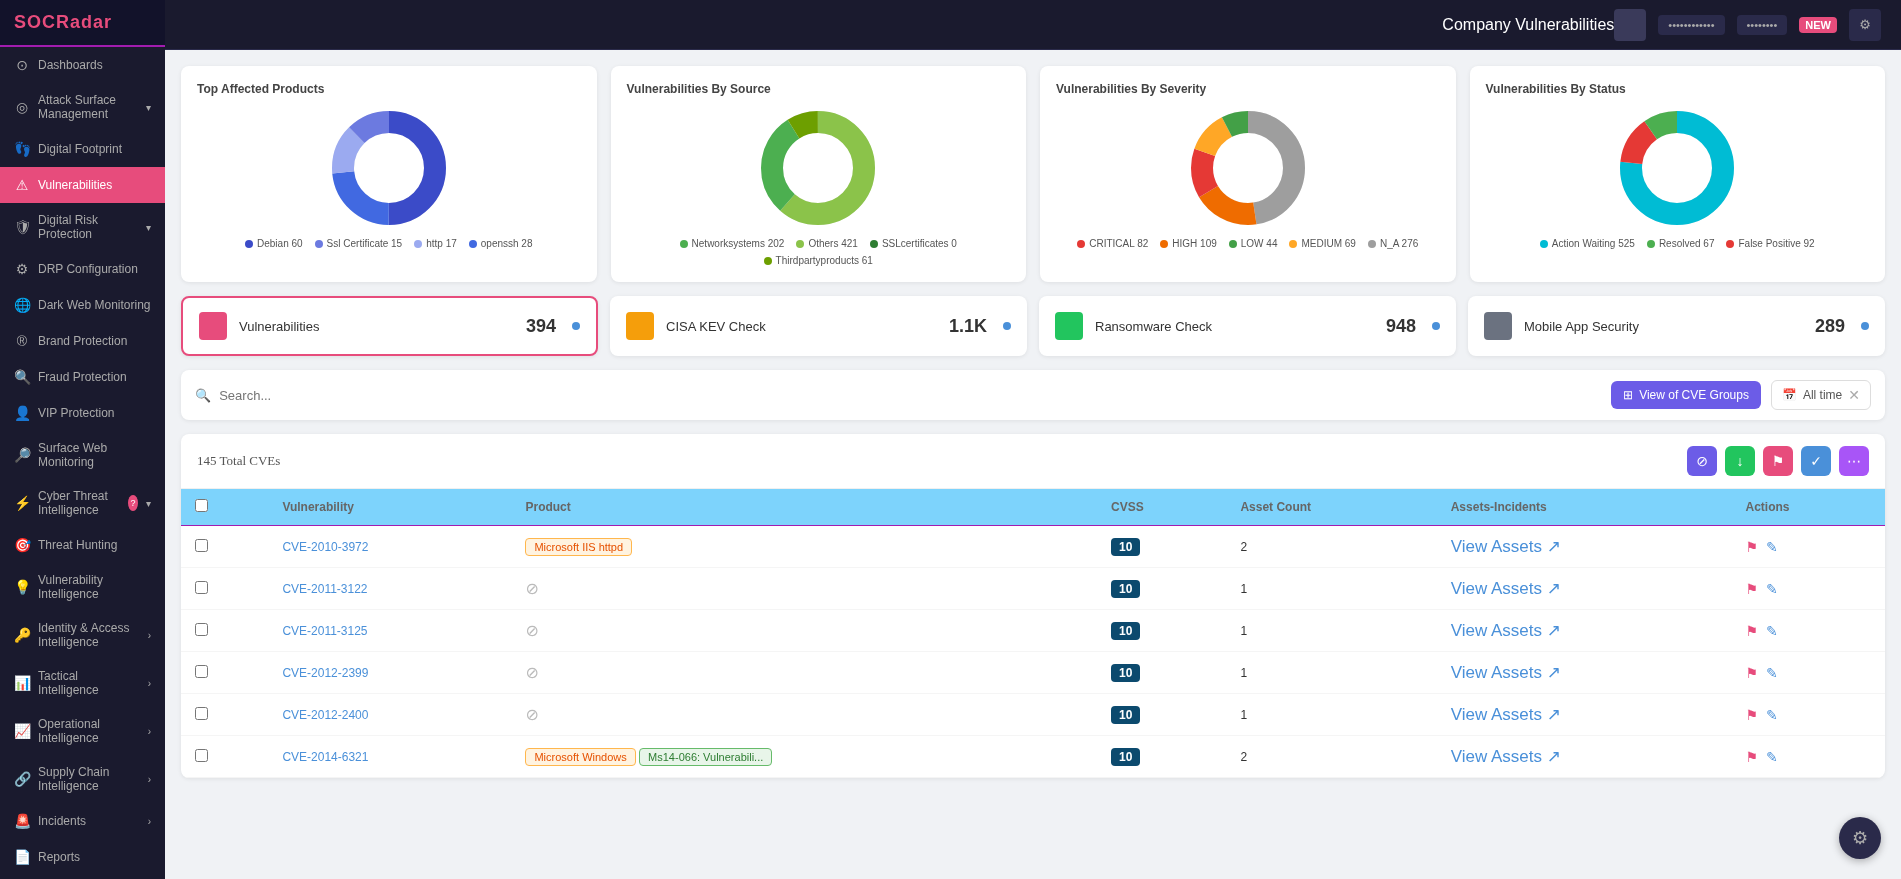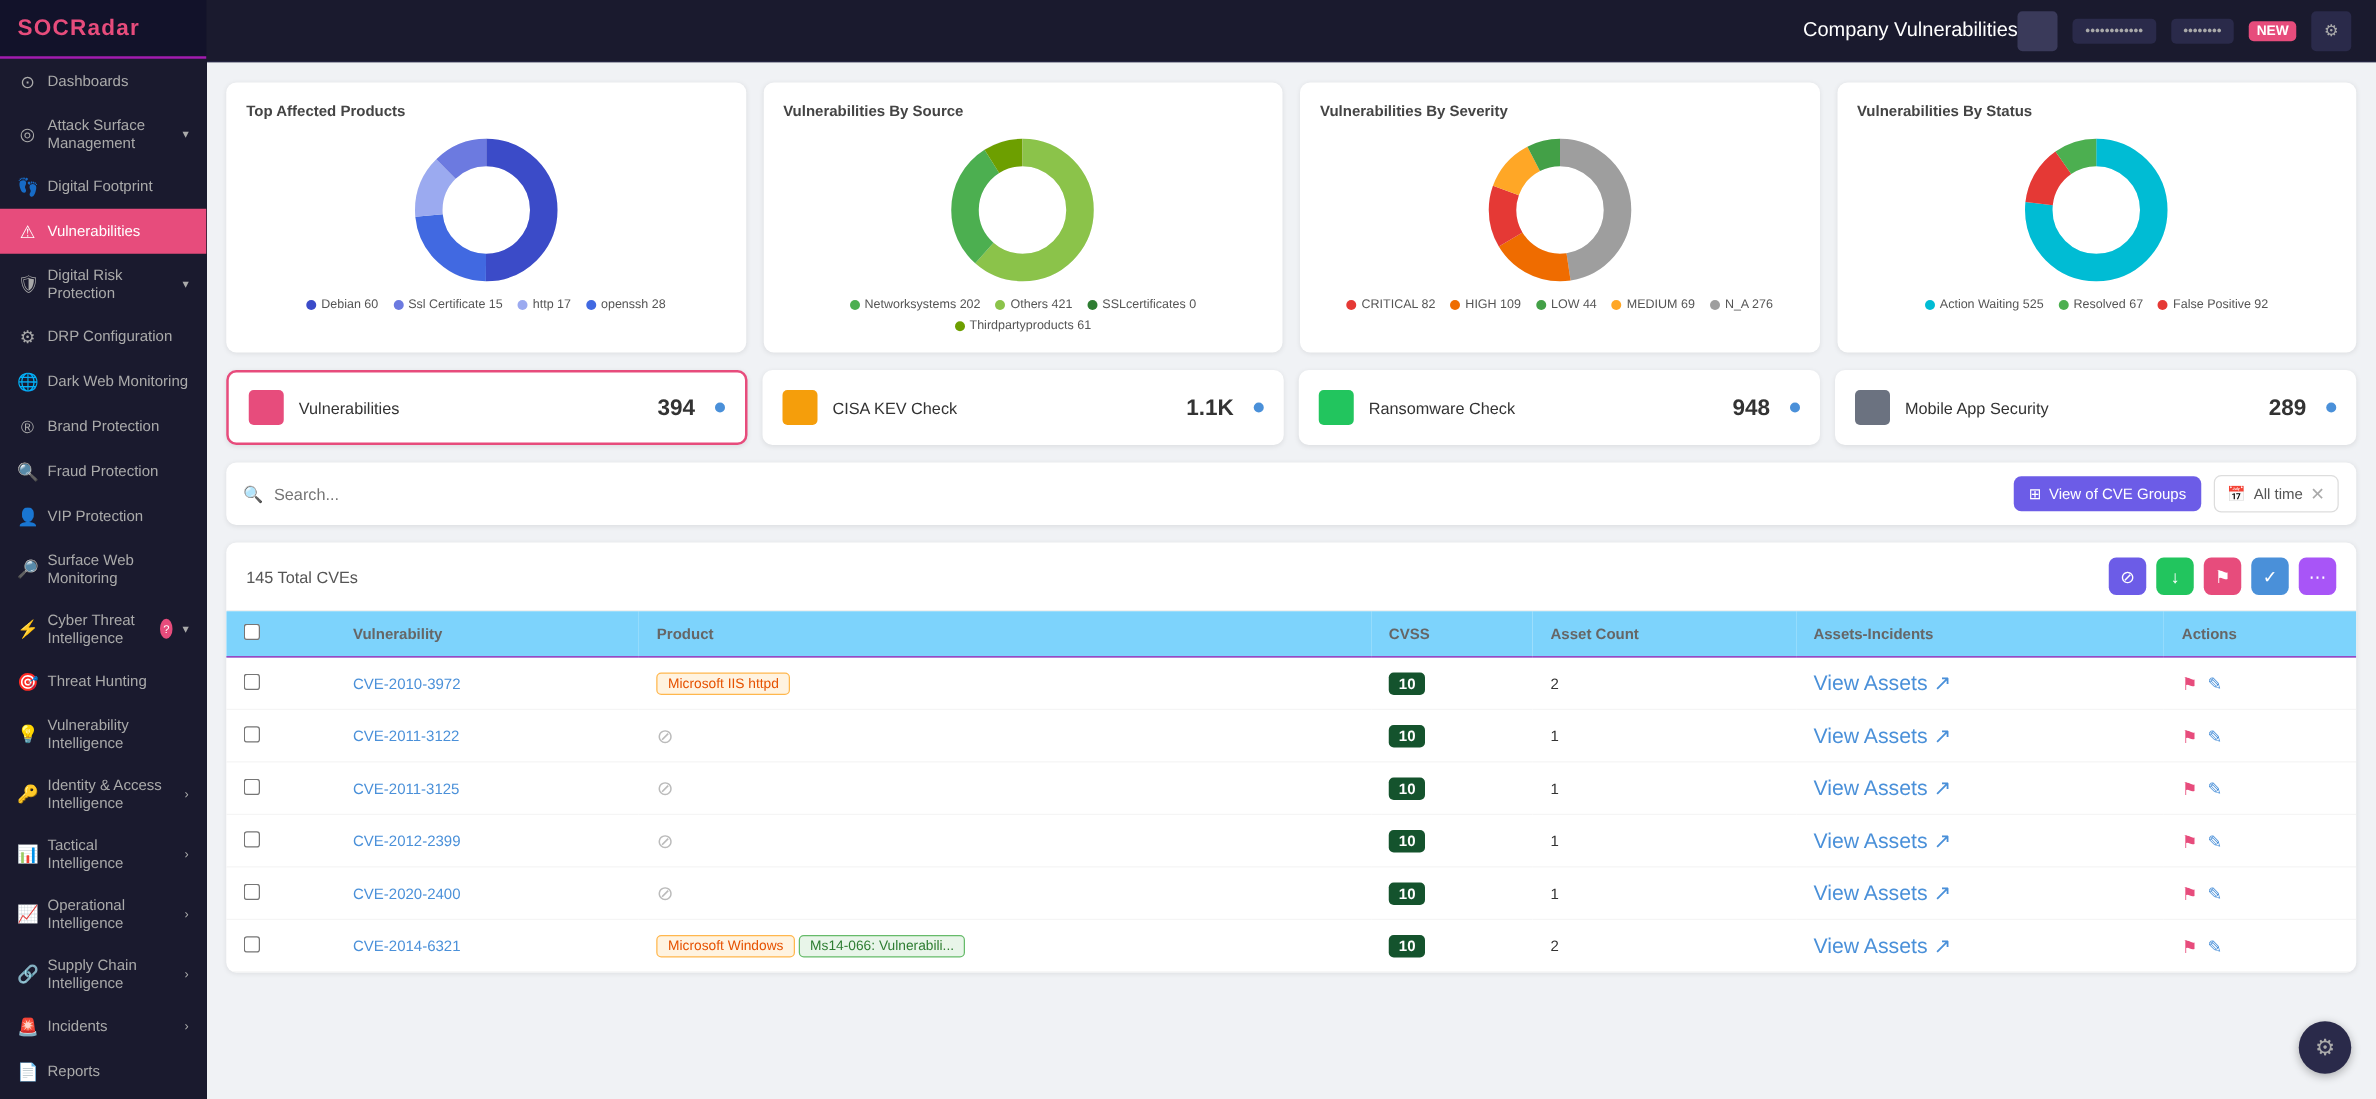--- a/index.html
+++ b/index.html
@@ -54,29 +54,29 @@
     .search-wrap { flex: 1; display: flex; align-items: center; gap: 8px; }
     .search-icon { color: #aaa; }
     .search-input { border: none; outline: none; font-size: 13px; color: #666; width: 100%; background: transparent; }
     .view-cve-btn { background: #6c5ce7; color: #fff; border: none; border-radius: 6px; padding: 7px 12px; font-size: 12px; cursor: pointer; display: flex; align-items: center; gap: 6px; white-space: nowrap; }
     .date-filter { border: 1px solid #ddd; border-radius: 6px; padding: 6px 10px; font-size: 12px; color: #555; display: flex; align-items: center; gap: 6px; cursor: pointer; }
     .date-clear { cursor: pointer; color: #aaa; font-size: 14px; }
 
     
     .table-wrap { background: #fff; border-radius: 8px; box-shadow: 0 1px 4px rgba(0,0,0,0.08); overflow: hidden; }
     .table-header-bar { display: flex; align-items: center; justify-content: space-between; padding: 12px 16px; border-bottom: 1px solid #f0f0f0; }
-    .table-count { font-size: 13px; color: #555; font-weight: 500; }
+    .table-count { font-size: 13px; color: #555; font-weight: 500; font-family: Liberation Serif, serif; }
     .table-actions { display: flex; gap: 8px; }
     .tbl-action-btn { width: 30px; height: 30px; border-radius: 6px; border: none; cursor: pointer; display: flex; align-items: center; justify-content: center; font-size: 14px; }
     table { width: 100%; border-collapse: collapse; }
     thead th { padding: 10px 14px; text-align: left; font-size: 12px; color: #666; font-weight: 600; border-bottom: 1px solid #a21caf; background: #7dd3fc; }
     tbody tr { border-bottom: 1px solid #f5f5f5; }
     tbody td { padding: 10px 14px; font-size: 12px; color: #333; vertical-align: middle; }
     .cve-link { color: #4a90d9; text-decoration: none; font-weight: 500; }
-    .cvss-badge { background: #14532d; color: #fff; border-radius: 4px; padding: 2px 8px; font-size: 12px; font-weight: 700; display: inline-block; }
+    .cvss-badge { background: #0c4a6e; color: #fff; border-radius: 4px; padding: 2px 8px; font-size: 12px; font-weight: 700; display: inline-block; }
     .product-tag { background: #fff3e0; border: 1px solid #ffb74d; border-radius: 4px; padding: 2px 8px; font-size: 11px; color: #e65100; display: inline-block; }
     .product-tag2 { background: #e8f5e9; border: 1px solid #66bb6a; border-radius: 4px; padding: 2px 8px; font-size: 11px; color: #2e7d32; display: inline-block; }
     .view-assets { color: #4a90d9; font-size: 17px; cursor: pointer; text-decoration: none; display: flex; align-items: center; gap: 3px; }
     .no-product { color: #bbb; font-size: 16px; }
     .row-actions { display: flex; gap: 8px; align-items: center; }
     .row-action-icon { color: #aaa; cursor: pointer; font-size: 14px; }
     .row-action-icon.flag { color: #e74c7c; }
     .row-action-icon.check { color: #4a90d9; }
     input[type=checkbox] { cursor: pointer; accent-color: #6c5ce7; }
 
@@ -470,21 +470,21 @@
               </td>
             <td>
                 <div class="row-actions">
                   <span class="row-action-icon flag">⚑</span>
                   <span class="row-action-icon check">✎</span>
                 </div>
               </td>
           </tr>
           <tr>
             <td><input type="checkbox" style=""></td>
-            <td><a class="cve-link">CVE-2020-2400</a></td>
+            <td><a class="cve-link">CVE-2012-2400</a></td>
             <td><span class="no-product">⊘</span></td>
             <td><span class="cvss-badge">10</span></td>
             <td>1</td>
             <td>
                 <a class="view-assets">View Assets ↗</a>
               </td>
             <td>
                 <div class="row-actions">
                   <span class="row-action-icon flag">⚑</span>
                   <span class="row-action-icon check">✎</span>

